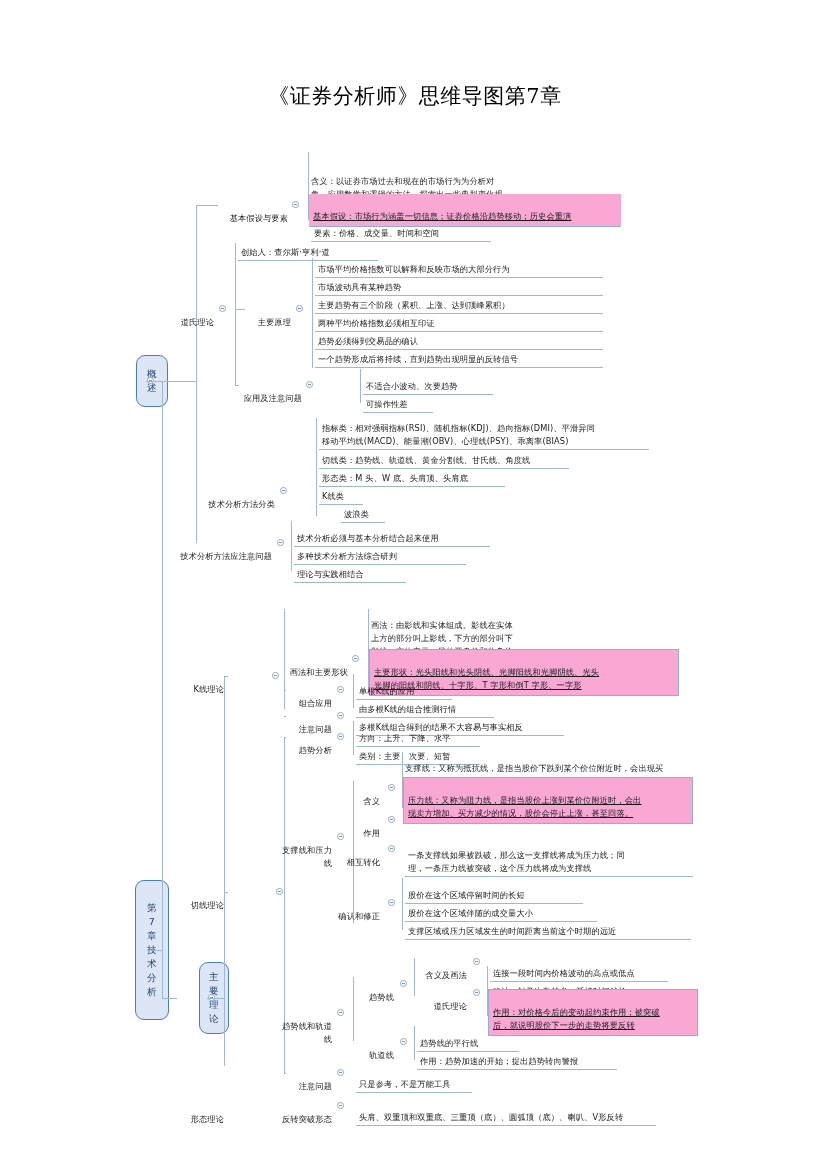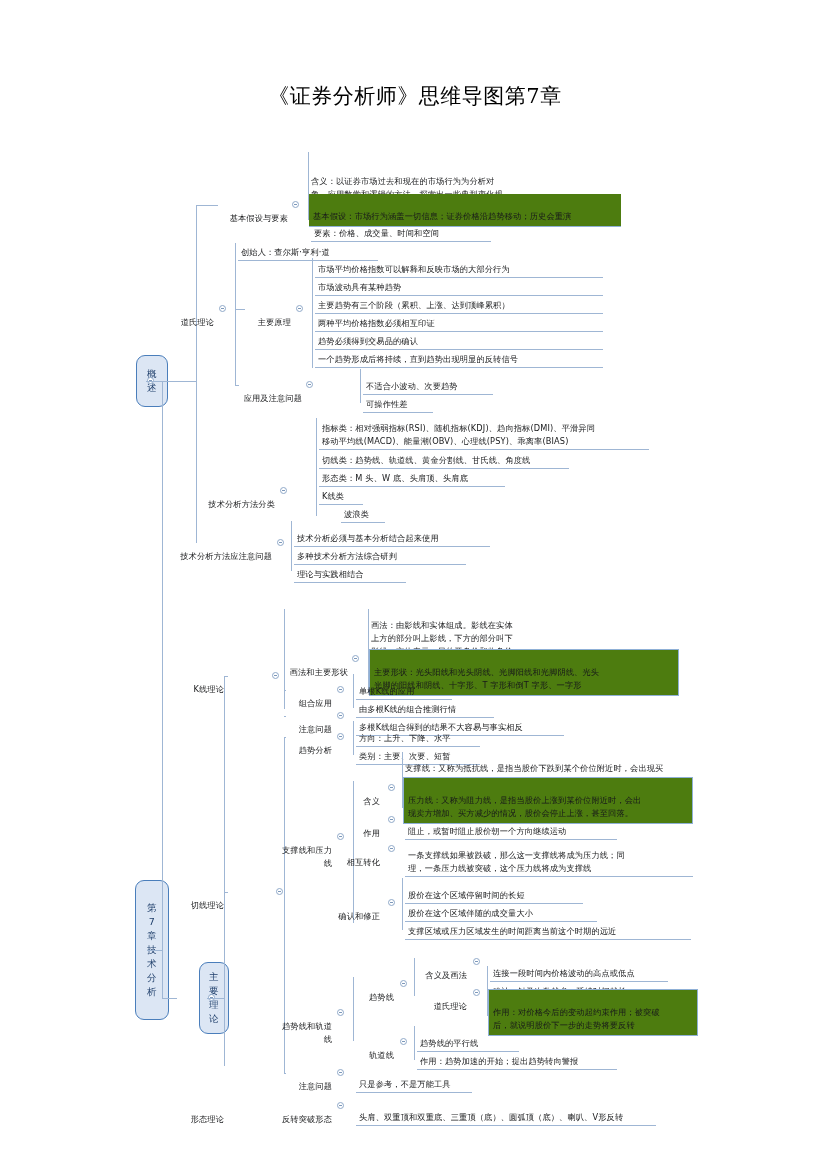--- a/index.html
+++ b/index.html
@@ -87,22 +87,23 @@
     justify-content: center;
     writing-mode: horizontal-tb;
     padding: 3px 2px;
     letter-spacing: 0.4px;
     margin-left: 22px;
   }
   .capsule span { display: block; width: 11px; }
   
   .boxed {
     border: 1px solid #8fb0d6;
-    background: #4d7c0f;
+    background: #f9a8d4;
     padding: 3px 4px;
+    text-decoration: underline;
   }
 </style>
 </head>
 <body>
 
 <div id="title">《证券分析师》思维导图第7章</div>
 
 <div id="canvas">
 
   <div class="capsule" style="left:113px; top:880px; width:34px; height:140px;">
@@ -324,23 +325,20 @@
   </div>
   <div class="node boxed" style="left:403px; top:777px; width:290px;">
     <span>压力线：又称为阻力线，是指当股价上涨到某价位附近时，会出
 现卖方增加、买方减少的情况，股价会停止上涨，甚至回落。</span>
   </div>
 
   <div class="node branch-label" style="left:356px; top:813px; width:26px;">
     <span>作用</span>
   </div>
   <div class="toggle" style="left:388px; top:816px;"></div>
-  <div class="node leaf" style="left:405px; top:811px; width:212px;">
-    <span>阻止，或暂时阻止股价朝一个方向继续运动</span>
-  </div>
 
   <div class="node branch-label" style="left:340px; top:842px; width:42px;">
     <span>相互转化</span>
   </div>
   <div class="toggle" style="left:388px; top:845px;"></div>
   <div class="node leaf" style="left:405px; top:835px; width:288px;">
     <span>一条支撑线如果被跌破，那么这一支撑线将成为压力线；同
 理，一条压力线被突破，这个压力线将成为支撑线</span>
   </div>
 

